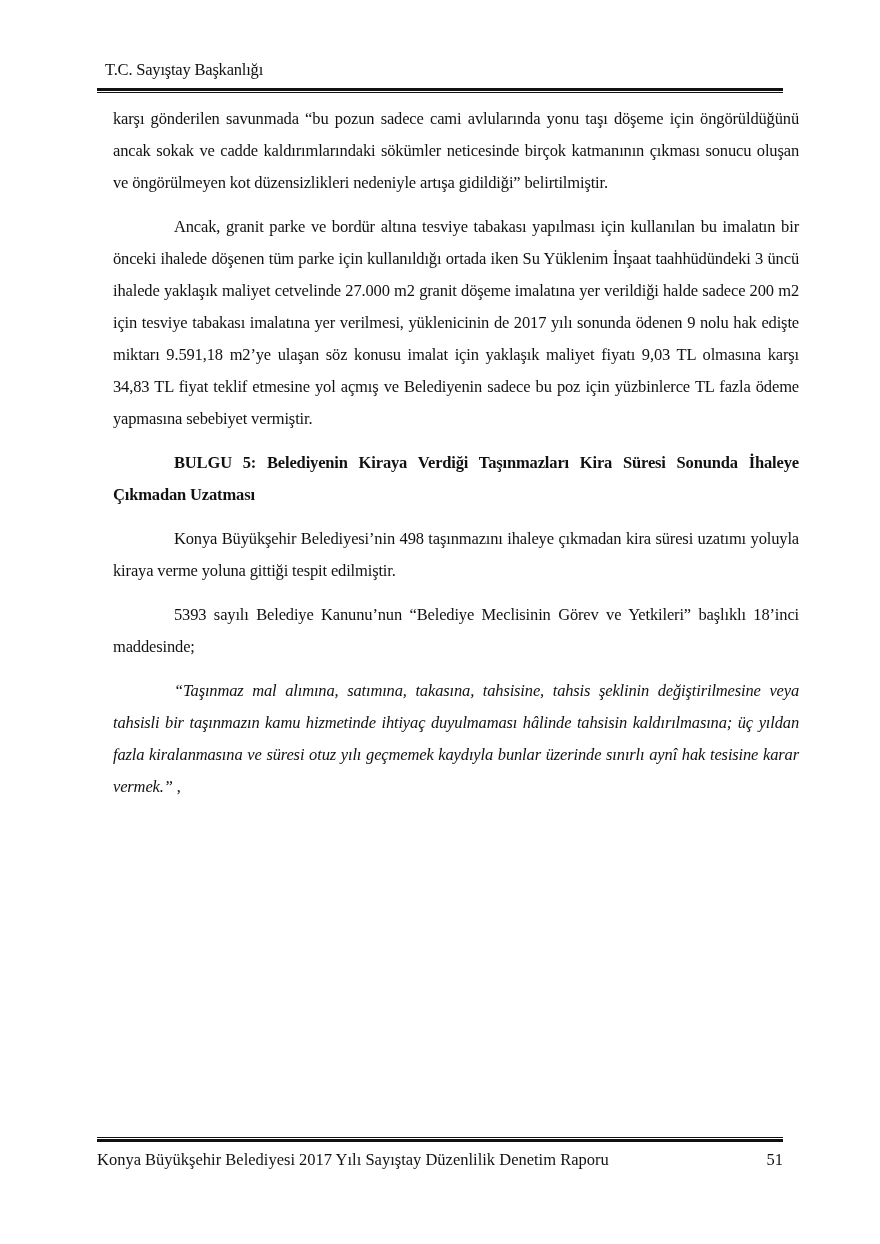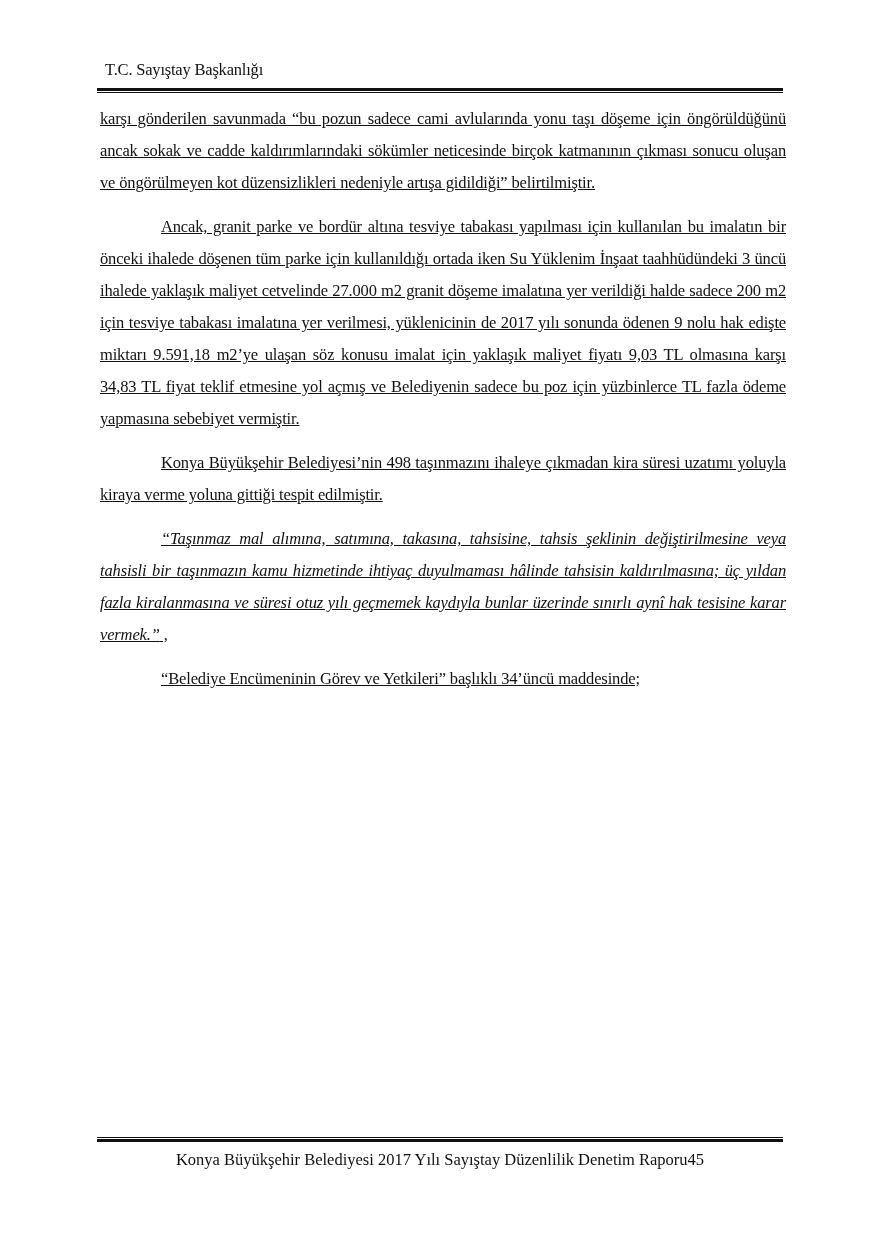--- a/index.html
+++ b/index.html
@@ -6,46 +6,47 @@
   body { width: 880px; height: 1244px; position: relative; overflow: hidden;
          font-family: "Liberation Serif", "DejaVu Serif", serif; color: #111; }
   .page { position: absolute; left: 97px; top: 0; width: 686px; }
   .header-title { position: absolute; top: 60px; left: 8px; font-size: 16.5px; letter-spacing: -0.2px; }
   .rule { position: absolute; left: 0; width: 686px; }
   .rule .thick { height: 3px; background: #111; }
   .rule .thin { height: 1px; background: #111; margin-top: 1px; }
   .rule.top { top: 88px; }
   .rule.bottom { top: 1137px; }
   .rule.bottom .thin { margin-top: 0; margin-bottom: 1px; }
-  .body { position: absolute; top: 103px; left: 3px; width: 686px; font-size: 16.5px; line-height: 32px; text-decoration: underline; }
+  .body { position: absolute; top: 103px; left: 16px; width: 686px; font-size: 16.5px; line-height: 32px; }
   .p { margin: 0 0 12px 0; text-align: justify; text-align-last: left; letter-spacing: -0.15px; }
   .p.indent { text-indent: 61px; }
   .p.heading { font-weight: bold; }
   .i { font-style: italic; }
-  .footer { position: absolute; top: 1150px; left: 0; width: 686px; font-size: 16.5px; display: flex; justify-content: center; }
+  .footer { position: absolute; top: 1150px; left: 0; width: 686px; font-size: 16.5px; display: flex; justify-content: space-between; }
 </style>
 </head>
 <body>
 
 <div class="page">
   <div class="header-title">T.C. Sayıştay Başkanlığı</div>
   <div class="rule top">
       <div class="thick"></div>
       <div class="thin"></div>
     </div>
 
   <div class="body">
     <p class="p">karşı gönderilen savunmada “bu pozun sadece cami avlularında yonu taşı döşeme için öngörüldüğünü ancak sokak ve cadde kaldırımlarındaki sökümler neticesinde birçok katmanının çıkması sonucu oluşan ve öngörülmeyen kot düzensizlikleri nedeniyle artışa gidildiği” belirtilmiştir.</p>
     <p class="p indent">Ancak, granit parke ve bordür altına tesviye tabakası yapılması için kullanılan bu imalatın bir önceki ihalede döşenen tüm parke için kullanıldığı ortada iken Su Yüklenim İnşaat taahhüdündeki 3 üncü ihalede yaklaşık maliyet cetvelinde 27.000 m2 granit döşeme imalatına yer verildiği halde sadece 200 m2 için tesviye tabakası imalatına yer verilmesi, yüklenicinin de 2017 yılı sonunda ödenen 9 nolu hak edişte miktarı 9.591,18 m2’ye ulaşan söz konusu imalat için yaklaşık maliyet fiyatı 9,03 TL olmasına karşı 34,83 TL fiyat teklif etmesine yol açmış ve Belediyenin sadece bu poz için yüzbinlerce TL fazla ödeme yapmasına sebebiyet vermiştir.</p>
+    <p class="p indent heading">BULGU 5: Belediyenin Kiraya Verdiği Taşınmazları Kira Süresi Sonunda İhaleye Çıkmadan Uzatması</p>
     <p class="p indent">Konya Büyükşehir Belediyesi’nin 498 taşınmazını ihaleye çıkmadan kira süresi uzatımı yoluyla kiraya verme yoluna gittiği tespit edilmiştir.</p>
+    <p class="p indent">5393 sayılı Belediye Kanunu’nun “Belediye Meclisinin Görev ve Yetkileri” başlıklı 18’inci maddesinde;</p>
     <p class="p indent"><span class="i">“Taşınmaz mal alımına, satımına, takasına, tahsisine, tahsis şeklinin değiştirilmesine veya tahsisli bir taşınmazın kamu hizmetinde ihtiyaç duyulmaması hâlinde tahsisin kaldırılmasına; üç yıldan fazla kiralanmasına ve süresi otuz yılı geçmemek kaydıyla bunlar üzerinde sınırlı aynî hak tesisine karar vermek.”</span><span> ,</span></p>
-    <p class="p indent">“Belediye Encümeninin Görev ve Yetkileri” başlıklı 34’üncü maddesinde;</p>
   </div>
 
   <div class="rule bottom">
       <div class="thin"></div>
       <div class="thick"></div>
     </div>
   <div class="footer">
     <span>Konya Büyükşehir Belediyesi 2017 Yılı Sayıştay Düzenlilik Denetim Raporu</span>
-    <span>45</span>
+    <span>51</span>
   </div>
 </div>
 
 </body></html>

